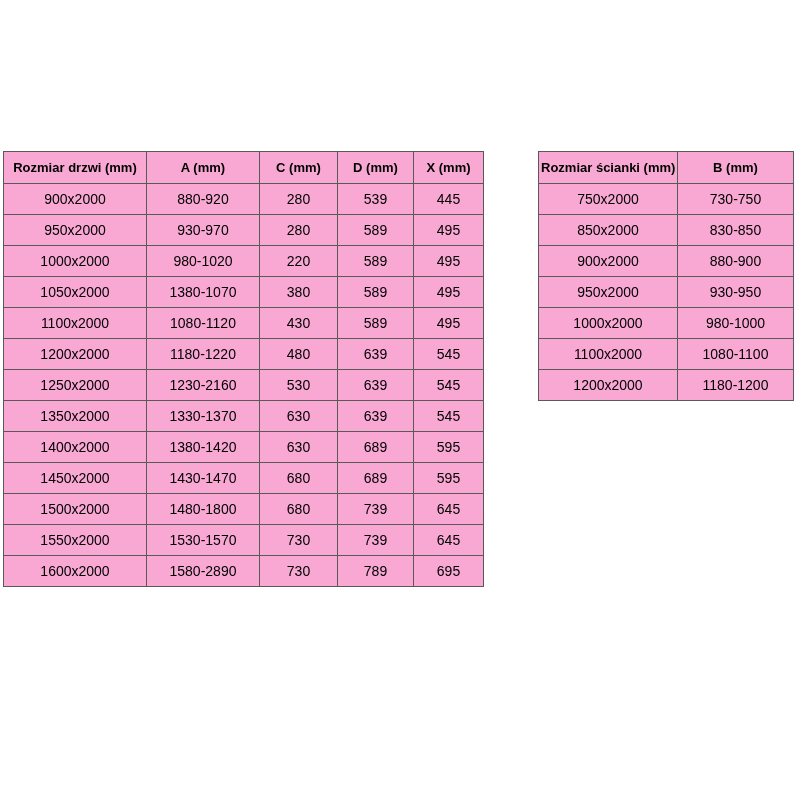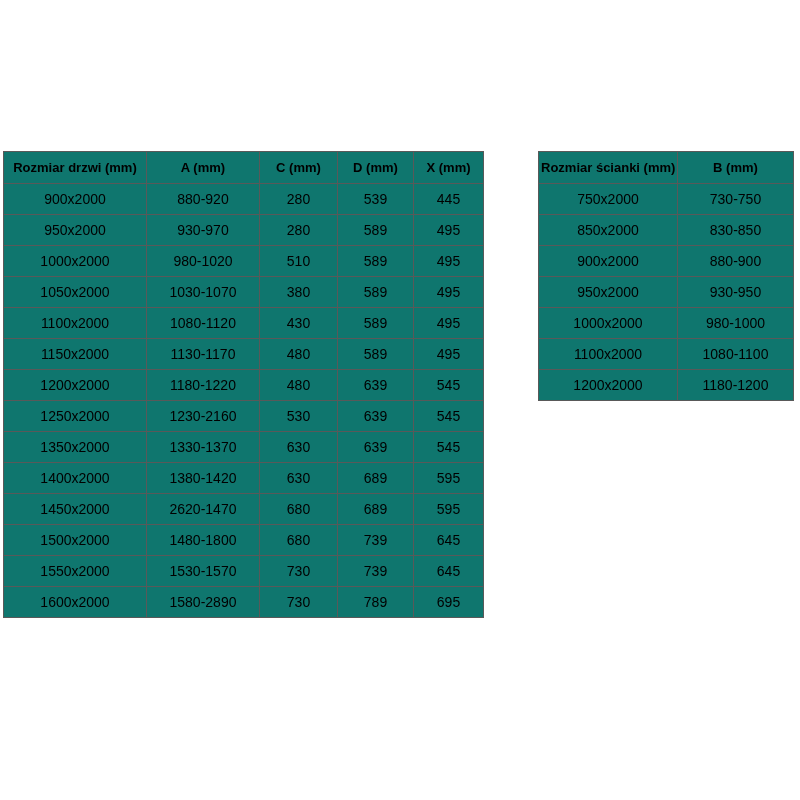--- a/index.html
+++ b/index.html
@@ -11,21 +11,21 @@
     width: 800px;
     height: 800px;
     position: relative;
     font-family: "Liberation Sans", sans-serif;
     color: #000000;
   }
   .spec-table {
     position: absolute;
     border-collapse: collapse;
     table-layout: fixed;
-    background: #0f766e;
+    background: #f9a8d4;
     font-size: 14px;
     color: #000000;
   }
   .spec-table th,
   .spec-table td {
     border: 1px solid #595959;
     text-align: center;
     vertical-align: middle;
     padding: 0 2px;
     overflow: hidden;
@@ -90,42 +90,35 @@
       <tr>
         <td>950x2000</td>
         <td>930-970</td>
         <td>280</td>
         <td>589</td>
         <td>495</td>
       </tr>
       <tr>
         <td>1000x2000</td>
         <td>980-1020</td>
-        <td>510</td>
+        <td>220</td>
         <td>589</td>
         <td>495</td>
       </tr>
       <tr>
         <td>1050x2000</td>
-        <td>1030-1070</td>
+        <td>1380-1070</td>
         <td>380</td>
         <td>589</td>
         <td>495</td>
       </tr>
       <tr>
         <td>1100x2000</td>
         <td>1080-1120</td>
         <td>430</td>
-        <td>589</td>
-        <td>495</td>
-      </tr>
-      <tr>
-        <td>1150x2000</td>
-        <td>1130-1170</td>
-        <td>480</td>
         <td>589</td>
         <td>495</td>
       </tr>
       <tr>
         <td>1200x2000</td>
         <td>1180-1220</td>
         <td>480</td>
         <td>639</td>
         <td>545</td>
       </tr>
@@ -145,21 +138,21 @@
       </tr>
       <tr>
         <td>1400x2000</td>
         <td>1380-1420</td>
         <td>630</td>
         <td>689</td>
         <td>595</td>
       </tr>
       <tr>
         <td>1450x2000</td>
-        <td>2620-1470</td>
+        <td>1430-1470</td>
         <td>680</td>
         <td>689</td>
         <td>595</td>
       </tr>
       <tr>
         <td>1500x2000</td>
         <td>1480-1800</td>
         <td>680</td>
         <td>739</td>
         <td>645</td>

